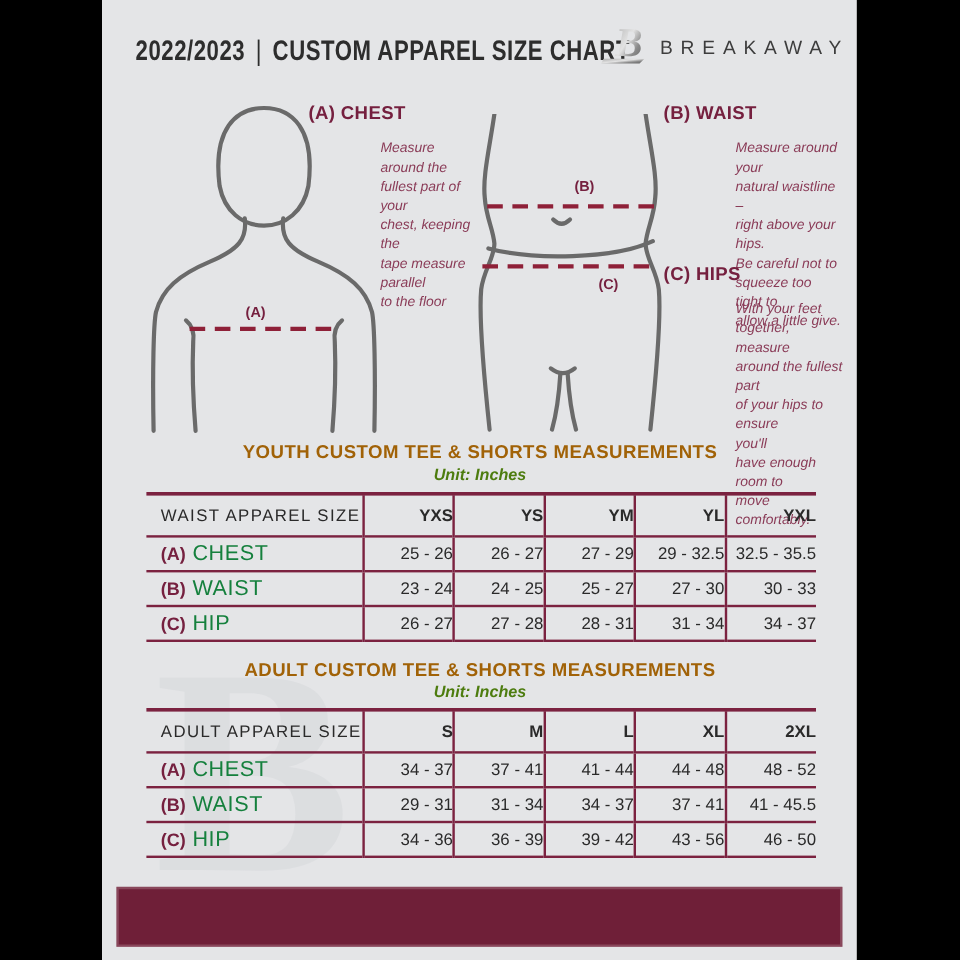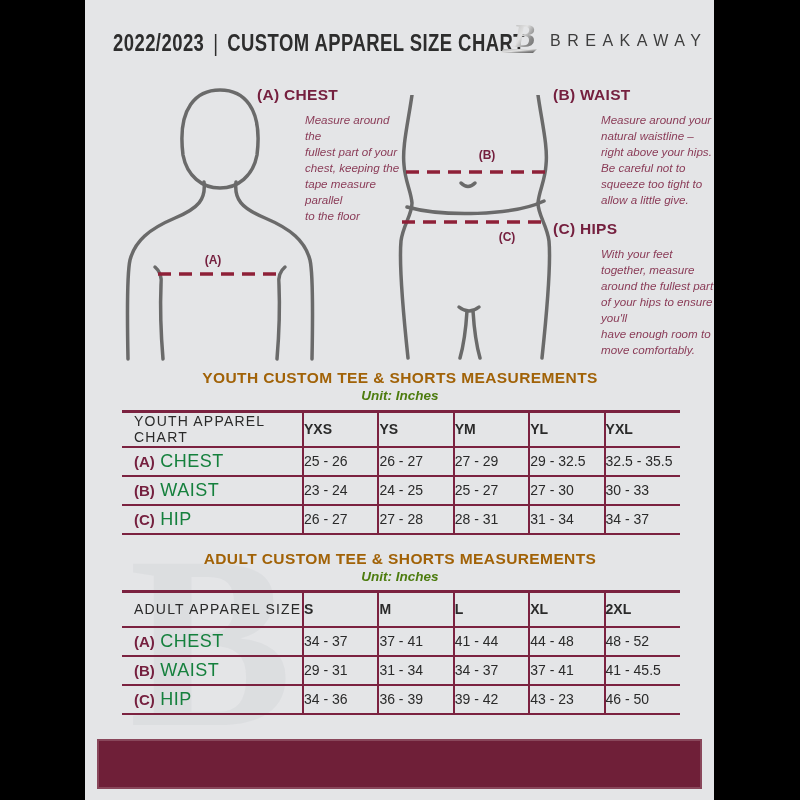--- a/index.html
+++ b/index.html
@@ -11,21 +11,21 @@
   .hdr{position:absolute;left:28px;top:24px;width:575px;height:38px;display:flex;align-items:center;}
   .hdr-title{font-weight:800;font-size:21px;color:#2d2d2d;letter-spacing:.5px;
              transform:scaleX(.88) scaleY(1.12);transform-origin:left center;white-space:nowrap;}
   .hdr-title .sep{margin:0 10px;font-weight:400;color:#2d2d2d;}
   .logo{position:absolute;left:415px;top:16px;}
   .brand{position:absolute;left:465px;top:32px;font-weight:400;font-size:16px;color:#3d3d3d;
          letter-spacing:6.5px;white-space:nowrap;}
 
   
   .guide-head{font-weight:800;font-size:15.5px;color:#75203f;letter-spacing:.3px;margin:0 0 8px 0;}
-  .guide-body{font-style:italic;font-size:11.6px;line-height:1.38;color:#8a3b57;white-space:pre-line;margin:0;padding-left:48px;}
+  .guide-body{font-style:italic;font-size:11.6px;line-height:1.38;color:#8a3b57;white-space:pre-line;margin:12px;padding-left:48px;}
   .blk{position:absolute;}
   #blk-chest{left:172px;top:86px;width:150px;}
   #blk-waist{left:468px;top:86px;width:160px;}
   #blk-hips{left:468px;top:220px;width:162px;}
   svg .outline{fill:none;stroke:#6a6a6a;stroke-width:3.5;stroke-linecap:round;}
   svg .dash{stroke:#8e2038;stroke-width:3.5;stroke-dasharray:13 8;}
   svg .figlabel{fill:#75203f;font-weight:800;font-size:12px;font-family:"Liberation Sans",sans-serif;}
   #fig-torso{position:absolute;left:38px;top:83px;}
   #fig-lower{position:absolute;left:310px;top:95px;}
 
@@ -35,21 +35,21 @@
 
   
   .tbl-title{position:absolute;left:35px;width:560px;text-align:center;font-weight:700;
              font-size:15.5px;color:#a16207;letter-spacing:.4px;z-index:2;}
   .tbl-unit{position:absolute;left:35px;width:560px;text-align:center;font-style:italic;
             font-weight:600;font-size:13.5px;color:#4d7c0f;z-index:2;}
   table.size{position:absolute;left:37px;width:558px;border-collapse:collapse;table-layout:fixed;z-index:2;}
   table.size col.c0{width:181px;}
   table.size tr.hrow{border-top:3px solid #7b2240;border-bottom:2px solid #7b2240;height:35px;}
   table.size tr.drow{border-bottom:2px solid #7b2240;height:29px;}
-  table.size td{vertical-align:middle;text-align:left;font-size:14px;color:#2a2a2a;padding:0;}
+  table.size td{vertical-align:middle;text-align:right;font-size:14px;color:#2a2a2a;padding:0;}
   table.size td + td{border-left:2px solid #7b2240;}
   table.size td.first{text-align:left;padding-left:12px;}
   td.hlabel{font-size:14.5px;color:#3a3a3a;letter-spacing:1.2px;}
   td.hsize{font-weight:700;font-size:15px;color:#1f1f1f;}
   span.pfx{font-weight:800;color:#75203f;font-size:15px;}
   span.rowname{font-size:18px;color:#15803d;letter-spacing:.5px;}
   #youth-title{top:369px;} #youth-unit{top:388px;} #youth-table{top:410px;}
   #adult-title{top:550px;} #adult-unit{top:569px;} #adult-table{top:590px;}
 
   
@@ -143,21 +143,21 @@
       <colgroup>
           <col class="c0">
           <col>
           <col>
           <col>
           <col>
           <col>
         </colgroup>
       <tbody>
           <tr class="hrow">
-            <td class="first hlabel">YOUTH APPAREL CHART</td>
+            <td class="first hlabel">WAIST APPAREL SIZE</td>
             <td class="hsize">YXS</td>
             <td class="hsize">YS</td>
             <td class="hsize">YM</td>
             <td class="hsize">YL</td>
             <td class="hsize">YXL</td>
           </tr>
           <tr class="drow">
             <td class="first"><span class="pfx">(A)</span><span class="rowname"> CHEST</span></td>
             <td>25 - 26</td>
             <td>26 - 27</td>
@@ -218,21 +218,21 @@
             <td>31 - 34</td>
             <td>34 - 37</td>
             <td>37 - 41</td>
             <td>41 - 45.5</td>
           </tr>
           <tr class="drow">
             <td class="first"><span class="pfx">(C)</span><span class="rowname"> HIP</span></td>
             <td>34 - 36</td>
             <td>36 - 39</td>
             <td>39 - 42</td>
-            <td>43 - 23</td>
+            <td>43 - 56</td>
             <td>46 - 50</td>
           </tr>
         </tbody>
     </table>
 
     <div class="footer-bar"></div>
   </div>
 </div>
 
 </body></html>

